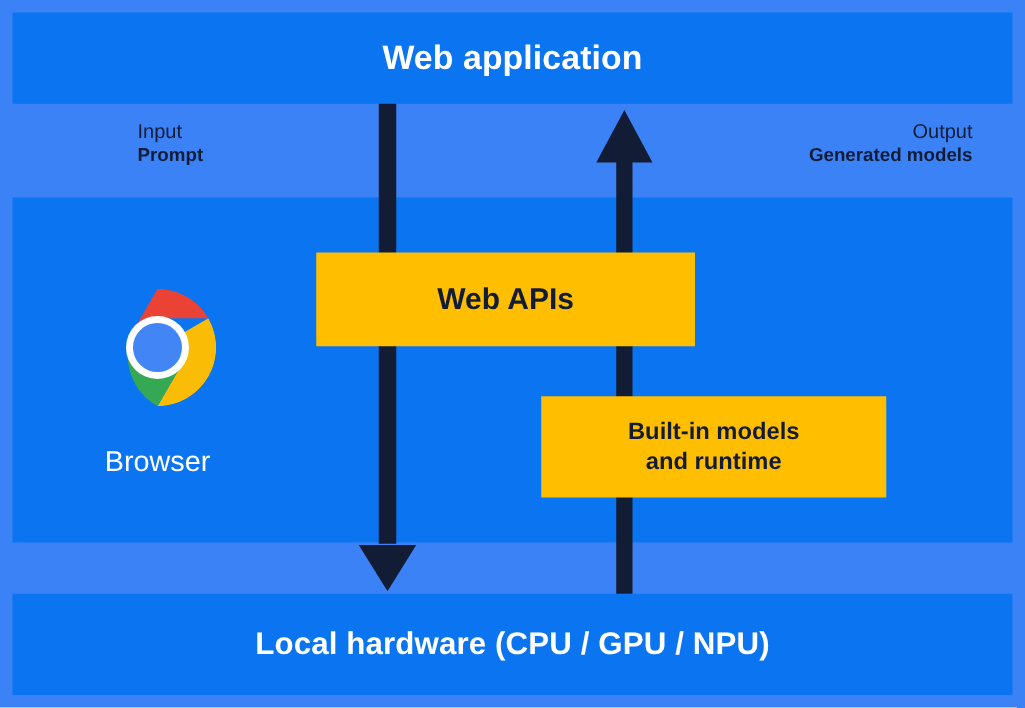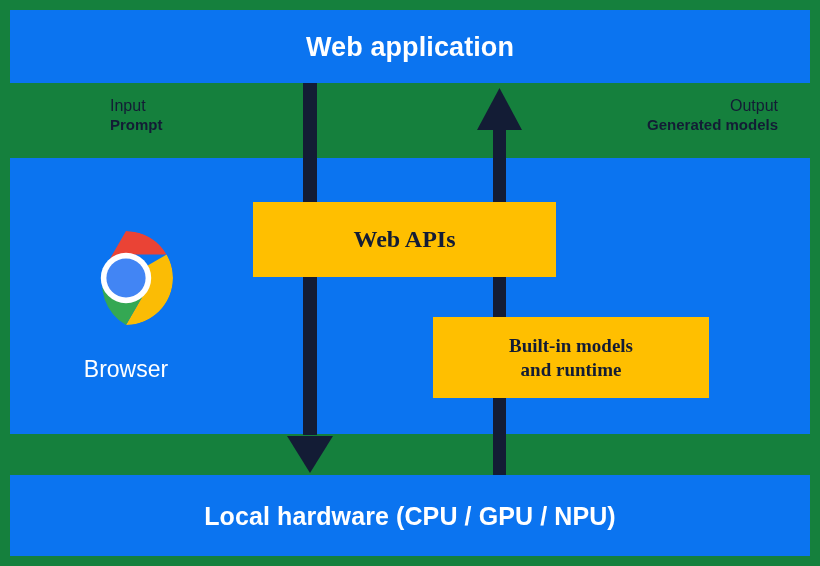--- a/index.html
+++ b/index.html
@@ -10,21 +10,21 @@
   body {
     width: 820px;
     height: 566px;
     font-family: "Liberation Sans", sans-serif;
     overflow: hidden;
   }
   #diagram {
     position: relative;
     width: 820px;
     height: 566px;
-    background: #15803d;
+    background: #3b82f6;
   }
 
   
   .band {
     position: absolute;
     left: 10px;
     width: 800px;
     background: #0b74f0;
     box-sizing: border-box;
   }
@@ -120,21 +120,21 @@
     font-size: 24px;
   }
   #box-builtin {
     left: 433px;
     top: 317px;
     width: 276px;
     height: 81px;
     font-size: 19px;
     line-height: 1.22;
   }
-  .box-text { display: block; font-family: Liberation Serif, serif; }
+  .box-text { display: block; }
 
   
   #browser-group {
     position: absolute;
     left: 60px;
     top: 230px;
     width: 132px;
     text-align: center;
   }
   #chrome-logo {

